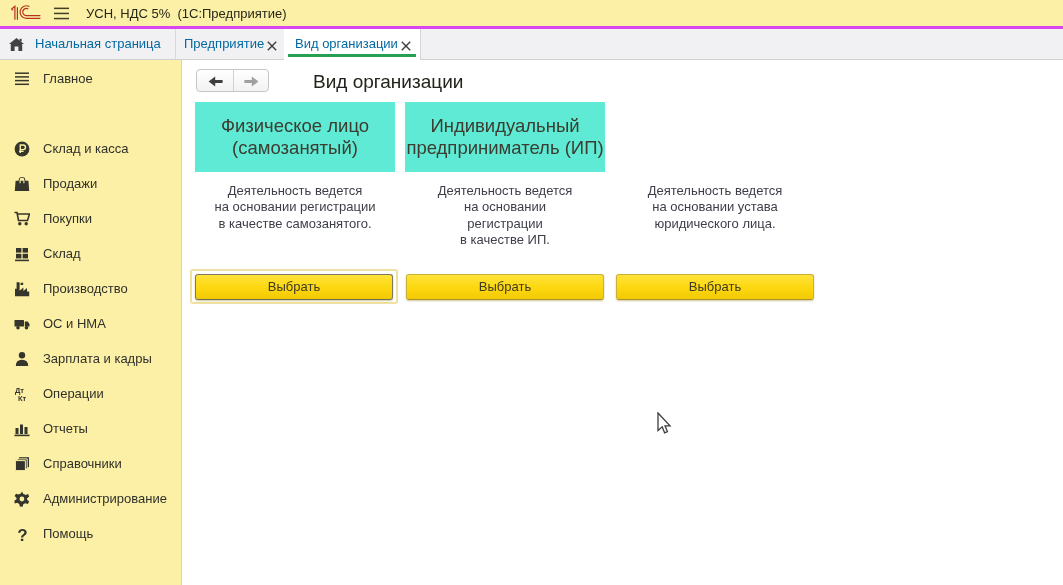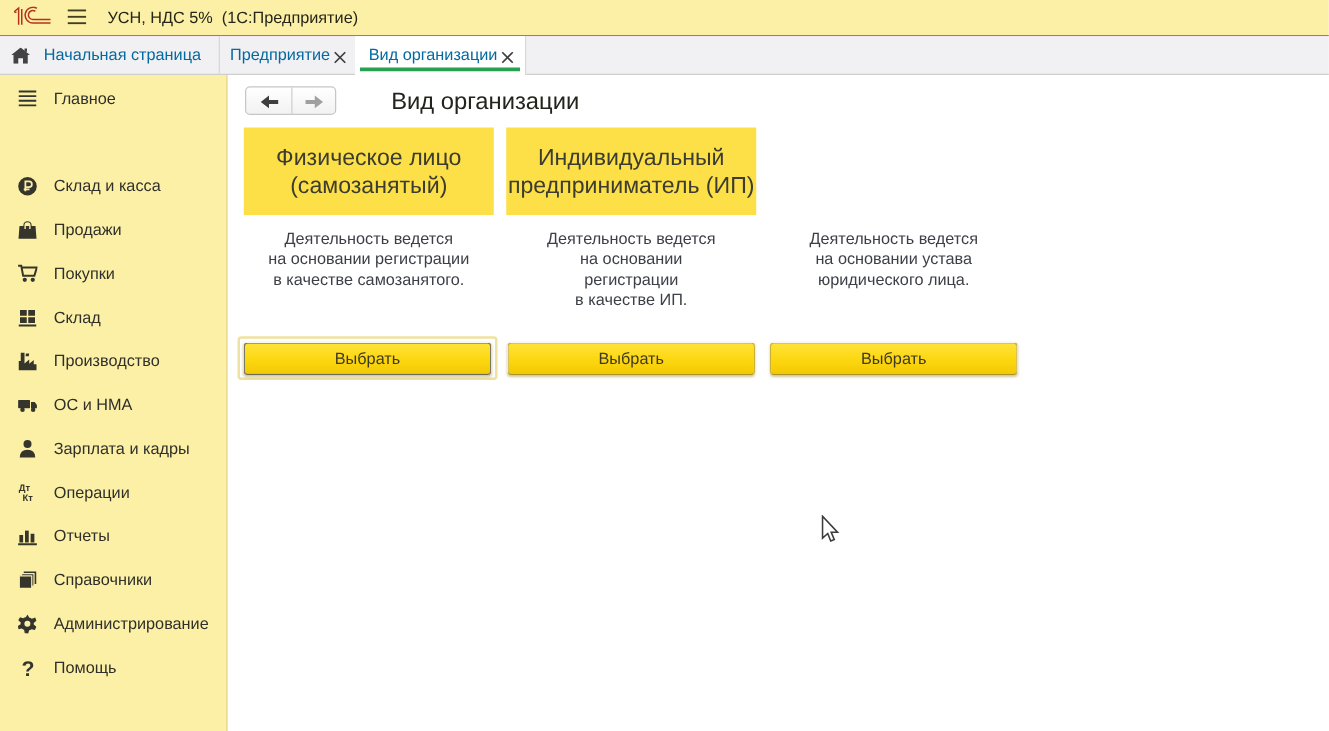--- a/index.html
+++ b/index.html
@@ -1,21 +1,21 @@
 <!DOCTYPE html>
 <html><head>
 <meta charset="utf-8">
 <style>
 * { margin:0; padding:0; box-sizing:border-box; }
 html,body { width:1063px; height:585px; }
 body { font-family:"Liberation Sans",sans-serif; position:relative; background:#fff; overflow:hidden; color:#333; }
 .abs { position:absolute; }
 
 
-.topbar { position:absolute; left:0; top:0; width:1063px; height:29px; background:#fcf0a7; border-bottom:1px solid #d946ef; }
+.topbar { position:absolute; left:0; top:0; width:1063px; height:29px; background:#fcf0a7; border-bottom:3px solid #d946ef; }
 .topbar .title { position:absolute; left:86px; top:6px; font-size:13px; color:#262619; }
 
 
 .tabbar { position:absolute; left:0; top:29px; width:1063px; height:31px; background:#f1f0f3; border-bottom:1px solid #cfcfcf; }
 .tab { position:absolute; top:0; height:30px; font-size:13px; color:#0369a1; }
 .tabsep { position:absolute; top:0; width:1px; height:30px; background:#d8d8d8; }
 .tab-active { background:#ffffff; }
 .tab-green { position:absolute; left:4px; right:4px; bottom:3px; height:3px; background:#27a052; }
 
 
@@ -23,21 +23,21 @@
 .sitem { position:absolute; left:0; width:182px; height:35px; }
 .sitem .ic { position:absolute; left:14px; top:50%; margin-top:-8px; width:16px; height:16px; }
 .sitem .tx { position:absolute; left:43px; top:50%; margin-top:-8px; font-size:13px; line-height:16px; color:#30302a; white-space:nowrap; }
 
 
 .content { position:absolute; left:183px; top:60px; width:880px; height:525px; background:#fff; }
 .navgrp { position:absolute; left:13px; top:9px; width:73px; height:23px; border:1px solid #c6c6c6; border-radius:4px; background:linear-gradient(#ffffff,#f2f2f2); }
 .navgrp .d { position:absolute; left:36px; top:0; width:1px; height:21px; background:#d0d0d0; }
 .pagetitle { position:absolute; left:130px; top:11px; font-size:19px; color:#24241c; }
 
-.cardhead { position:absolute; top:42px; width:200px; height:70px; background:#fde047; display:flex; align-items:center; justify-content:center; text-align:center; font-size:18.5px; line-height:21.7px; color:#3c3c30; white-space:nowrap; }
+.cardhead { position:absolute; top:42px; width:200px; height:70px; background:#5eead4; display:flex; align-items:center; justify-content:center; text-align:center; font-size:18.5px; line-height:21.7px; color:#3c3c30; white-space:nowrap; }
 .carddesc { position:absolute; top:123px; width:200px; text-align:center; font-size:13px; line-height:16.4px; color:#3d3f48; }
 .btn { position:absolute; top:214px; width:198px; height:26px; border-radius:3px; background:linear-gradient(#ffe23a,#fcd70e 55%,#f2c905); border:1px solid #c9b138; border-bottom-color:#ab9327; box-shadow:0 1px 2px rgba(140,115,0,.4); text-align:center; font-size:13px; line-height:24px; color:#3f3a22; }
 .btnfocus { position:absolute; left:7px; top:209px; width:208px; height:35px; border:2px solid #efe1a1; border-radius:3px; }
 </style>
 </head>
 <body>
 
 <div class="topbar">
   <svg class="abs" style="left:11px; top:5px;" width="30" height="16" viewBox="0 0 30 16">
     <g fill="none" stroke="#b5331d" stroke-width="1.2">

